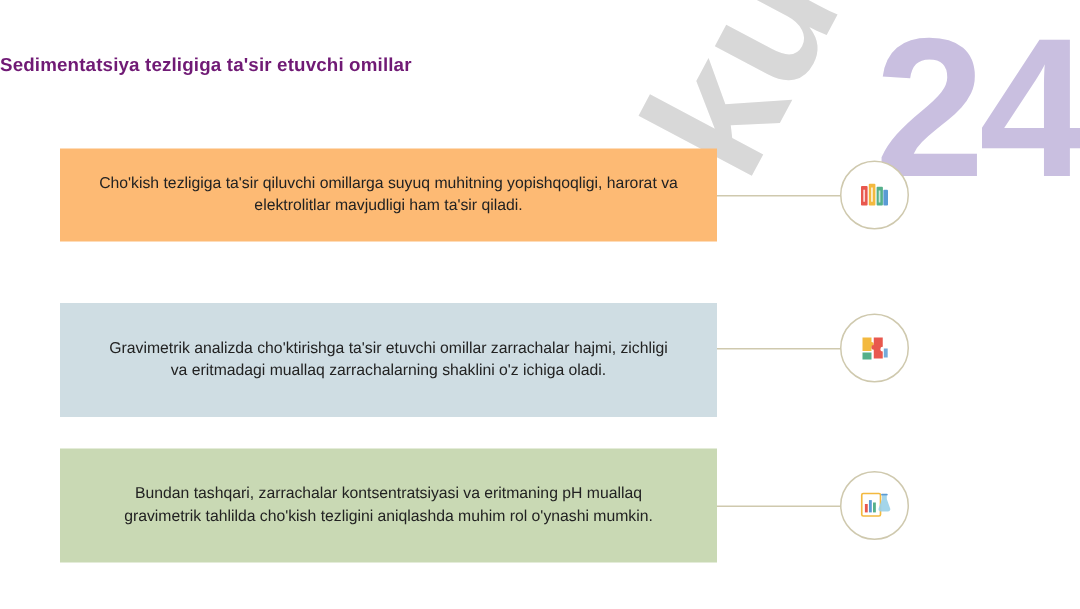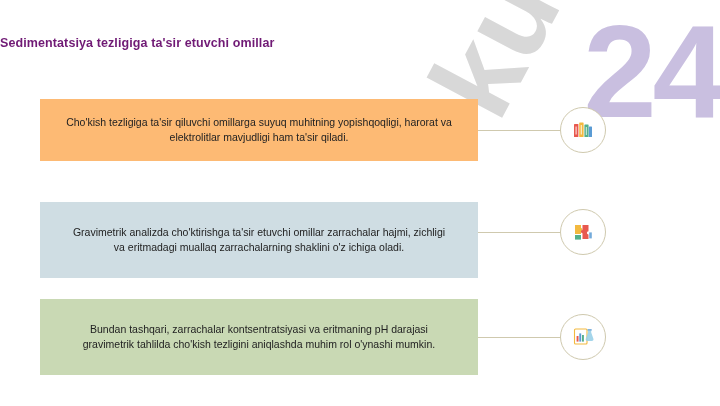--- a/index.html
+++ b/index.html
@@ -153,21 +153,21 @@
   <div class="icon-circle" id="icon1">
     <svg width="24" height="24" viewBox="0 0 24 24" aria-hidden="true">
       <path d="M4 5h6v3a1.6 1.6 0 1 1 0 3.2V14H4V5z" fill="#f3b93f"></path>
       <path d="M11.5 5h6v6.2a1.6 1.6 0 1 0 0 3.2V19h-6v-5.8a1.6 1.6 0 1 1 0-3.2V5z" fill="#e8584e"></path>
       <path d="M4 15h6v4.6H4z" fill="#55b08a"></path>
       <path d="M18.2 12.4h2.6v6h-2.6z" fill="#5a9bd4" opacity="0.85"></path>
     </svg>
   </div>
 
   <div class="row" id="row2" style="background: rgb(201, 217, 180);">
-    <div class="row-text">Bundan tashqari, zarrachalar kontsentratsiyasi va eritmaning pH darajasi gravimetrik tahlilda cho'kish tezligini aniqlashda muhim rol o'ynashi mumkin.</div>
+    <div class="row-text">Bundan tashqari, zarrachalar kontsentratsiyasi va eritmaning pH muallaq gravimetrik tahlilda cho'kish tezligini aniqlashda muhim rol o'ynashi mumkin.</div>
   </div>
   <div class="connector" id="conn2" style="background: rgb(207, 201, 174);"></div>
   <div class="icon-circle" id="icon2">
     <svg width="24" height="24" viewBox="0 0 24 24" aria-hidden="true">
       <rect x="3.5" y="4" width="12.5" height="15" rx="1" fill="#ffffff" stroke="#f3b93f" stroke-width="1.1"></rect>
       <rect x="5.6" y="11" width="1.9" height="5.6" fill="#e8584e"></rect>
       <rect x="8.3" y="8.4" width="1.9" height="8.2" fill="#5a9bd4"></rect>
       <rect x="11" y="10" width="1.9" height="6.6" fill="#55b08a"></rect>
       <path d="M17 5.2h3.2v2.4l2.2 6.2a1.6 1.6 0 0 1-1.5 2.2h-4.6a1.6 1.6 0 0 1-1.5-2.2l2.2-6.2V5.2z" fill="#9ad0e8" opacity="0.9"></path>
       <rect x="16.4" y="4.2" width="4.4" height="1.2" rx="0.5" fill="#5a9bd4"></rect>

